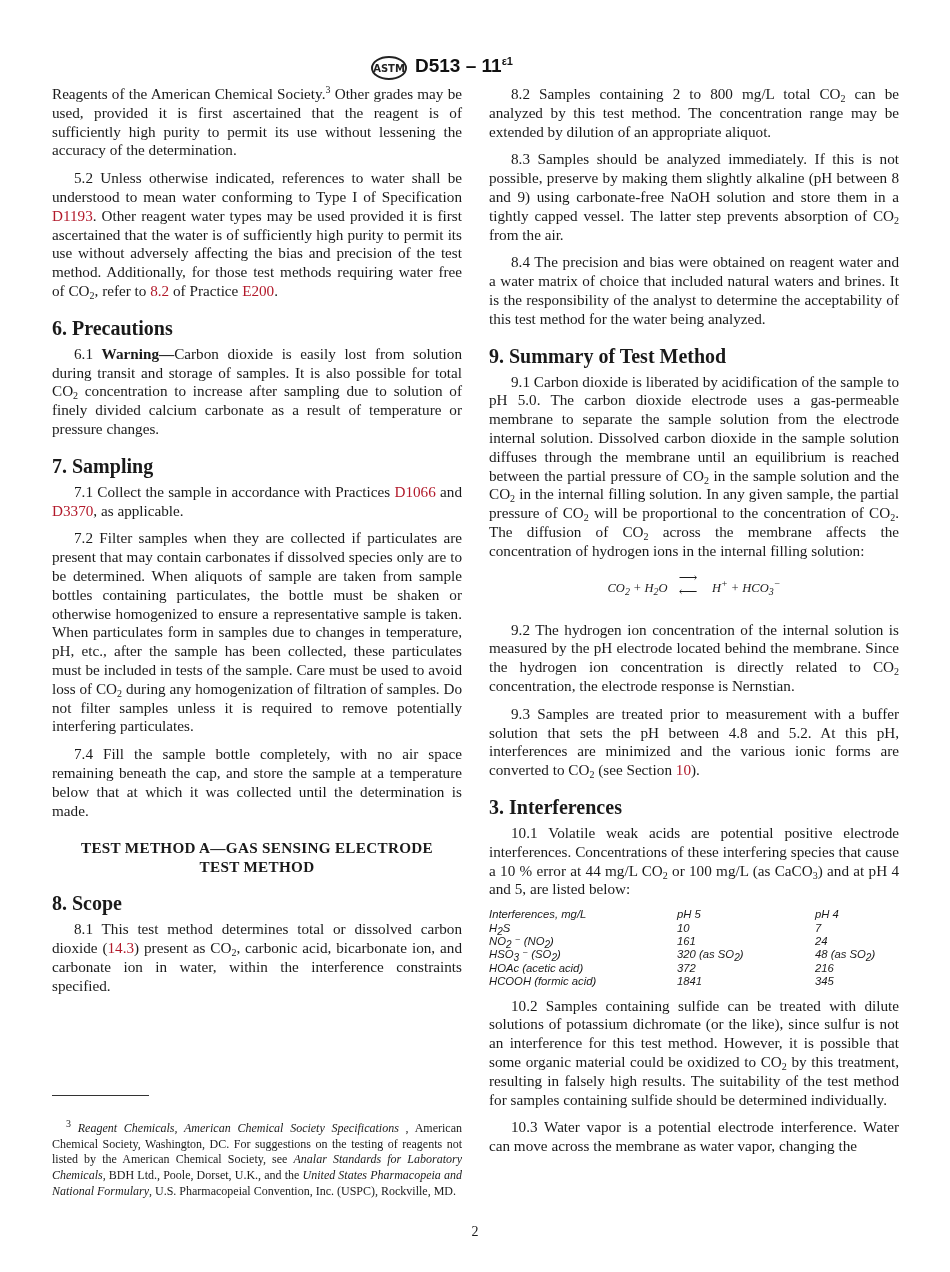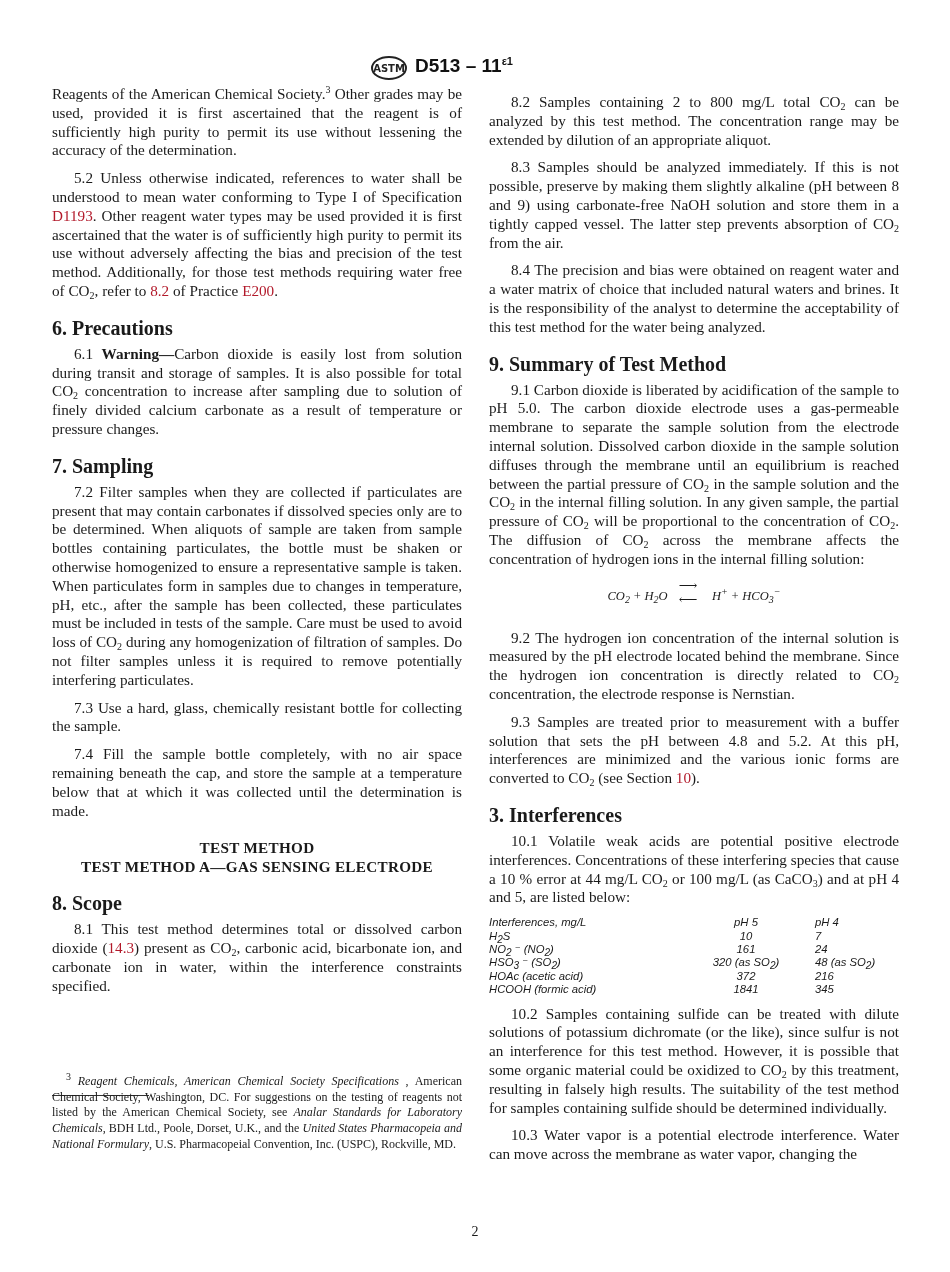--- a/index.html
+++ b/index.html
@@ -6,43 +6,43 @@
   body { width: 950px; height: 1272px; position: relative; overflow: hidden;
          font-family: "Liberation Serif", "DejaVu Serif", serif; color: #1a1a1a; }
   .header { position: absolute; top: 55px; left: 12px; width: 858px; height: 30px;
             display: flex; justify-content: center; }
   .logo { width: 40px; height: 26px; margin-right: 6px; }
   .doc-id { font-family: "Liberation Sans", "DejaVu Sans", sans-serif; font-weight: bold;
             font-size: 19px; color: #111; }
   .doc-id sup { font-size: 11px; font-weight: bold; }
   .col { position: absolute; top: 85px; width: 410px; font-size: 15.2px; line-height: 18.8px; }
   .col-left { left: 52px; }
-  .col-right { left: 489px; margin-top: 8px; }
+  .col-right { left: 489px; }
   p { margin: 0 0 9px 0; text-align: justify; text-indent: 22px; hyphens: manual; }
   p.noindent { text-indent: 0; }
   h3 { font-size: 20px; font-weight: bold; margin: 18px 0 7px 0; line-height: 19px; }
   .centered-head { text-align: center; font-weight: bold; font-size: 15.2px; line-height: 19px;
                    margin: 18px 0 12px 0; letter-spacing: 0.3px; }
   a.ref { color: #b2192a; text-decoration: none; }
   sub { font-size: 10px; vertical-align: -3px; line-height: 0; }
   sup { font-size: 10px; line-height: 0; }
   .equation { text-align: center; font-style: italic; font-size: 12.5px; margin: 18px 0 18px 0;
               position: relative; height: 24px; }
   .equation .arrows { display: inline-block; font-style: normal; width: 22px; position: relative;
                       vertical-align: middle; height: 20px; margin: 0 8px; }
   .equation .arrows span { position: absolute; left: 0; font-size: 13px; line-height: 10px; }
   .equation .arrows .up { top: -6px; }
   .equation .arrows .down { top: 8px; }
   table.interf { font-family: "Liberation Sans", "DejaVu Sans", sans-serif; font-size: 11.3px;
                  border-collapse: collapse; width: 410px; margin: 2px 0 8px 0; }
   table.interf td { padding: 0; line-height: 13.4px; vertical-align: top; font-style: italic; }
   table.interf td:nth-child(1) { width: 188px; }
-  table.interf td:nth-child(2) { width: 138px; text-align: center; }
+  table.interf td:nth-child(2) { width: 138px; }
   .fn-rule { position: absolute; left: 52px; top: 1095px; width: 97px; border-top: 1px solid #333; }
-  .footnote { position: absolute; left: 52px; top: 1074px; width: 410px; font-size: 12px;
+  .footnote { position: absolute; left: 52px; top: 1121px; width: 410px; font-size: 12px;
               line-height: 15.7px; text-align: justify; }
   .footnote .txt { text-indent: 14px; display: block; }
   .page-num { position: absolute; top: 1224px; left: 0; width: 950px; text-align: center;
               font-size: 14px; }
 </style>
 </head>
 <body>
 
 <div class="header">
   <svg class="logo" viewBox="0 0 40 26">
@@ -54,27 +54,27 @@
 
 <div class="col col-left">
   <p class="noindent"><span>Reagents of the American Chemical Society.</span><sup>3</sup><span> Other grades may be used, provided it is first ascertained that the reagent is of sufficiently high purity to permit its use without lessening the accuracy of the determination.</span></p>
 
   <p><span>5.2 Unless otherwise indicated, references to water shall be understood to mean water conforming to Type I of Specification </span><a class="ref">D1193</a><span>. Other reagent water types may be used provided it is first ascertained that the water is of sufficiently high purity to permit its use without adversely affecting the bias and precision of the test method. Additionally, for those test methods requiring water free of CO</span><sub>2</sub><span>, refer to </span><a class="ref">8.2</a><span> of Practice </span><a class="ref">E200</a><span>.</span></p>
 
   <h3>6.  Precautions</h3>
   <p><span>6.1 </span><b>Warning—</b><span>Carbon dioxide is easily lost from solution during transit and storage of samples. It is also possible for total CO</span><sub>2</sub><span> concentration to increase after sampling due to solution of finely divided calcium carbonate as a result of temperature or pressure changes.</span></p>
 
   <h3>7.  Sampling</h3>
+  <p><span>7.1 Collect the sample in accordance with Practices </span><a class="ref">D1066</a><span> and </span><a class="ref">D3370</a><span>, as applicable.</span></p>
   <p><span>7.2 Filter samples when they are collected if particulates are present that may contain carbonates if dissolved species only are to be determined. When aliquots of sample are taken from sample bottles containing particulates, the bottle must be shaken or otherwise homogenized to ensure a representative sample is taken. When particulates form in samples due to changes in temperature, pH, etc., after the sample has been collected, these particulates must be included in tests of the sample. Care must be used to avoid loss of CO</span><sub>2</sub><span> during any homogenization of filtration of samples. Do not filter samples unless it is required to remove potentially interfering particu­lates.</span></p>
-  <p>7.3 Use a hard, glass, chemically resistant bottle for collect­ing the sample.</p>
   <p>7.4 Fill the sample bottle completely, with no air space remaining beneath the cap, and store the sample at a tempera­ture below that at which it was collected until the determination is made.</p>
 
   <div class="centered-head">
+    <div>TEST METHOD A—GAS SENSING ELECTRODE</div>
     <div>TEST METHOD</div>
-    <div>TEST METHOD A—GAS SENSING ELECTRODE</div>
   </div>
 
   <h3>8.  Scope</h3>
   <p><span>8.1 This test method determines total or dissolved carbon dioxide (</span><a class="ref">14.3</a><span>) present as CO</span><sub>2</sub><span>, carbonic acid, bicarbonate ion, and carbonate ion in water, within the interference constraints specified.</span></p>
 </div>
 
 <div class="col col-right">
   <p><span>8.2 Samples containing 2 to 800 mg/L total CO</span><sub>2</sub><span> can be analyzed by this test method. The concentration range may be extended by dilution of an appropriate aliquot.</span></p>
   <p><span>8.3 Samples should be analyzed immediately. If this is not possible, preserve by making them slightly alkaline (pH between 8 and 9) using carbonate-free NaOH solution and store them in a tightly capped vessel. The latter step prevents absorption of CO</span><sub>2</sub><span> from the air.</span></p>
   <p>8.4 The precision and bias were obtained on reagent water and a water matrix of choice that included natural waters and brines. It is the responsibility of the analyst to determine the acceptability of this test method for the water being analyzed.</p>

